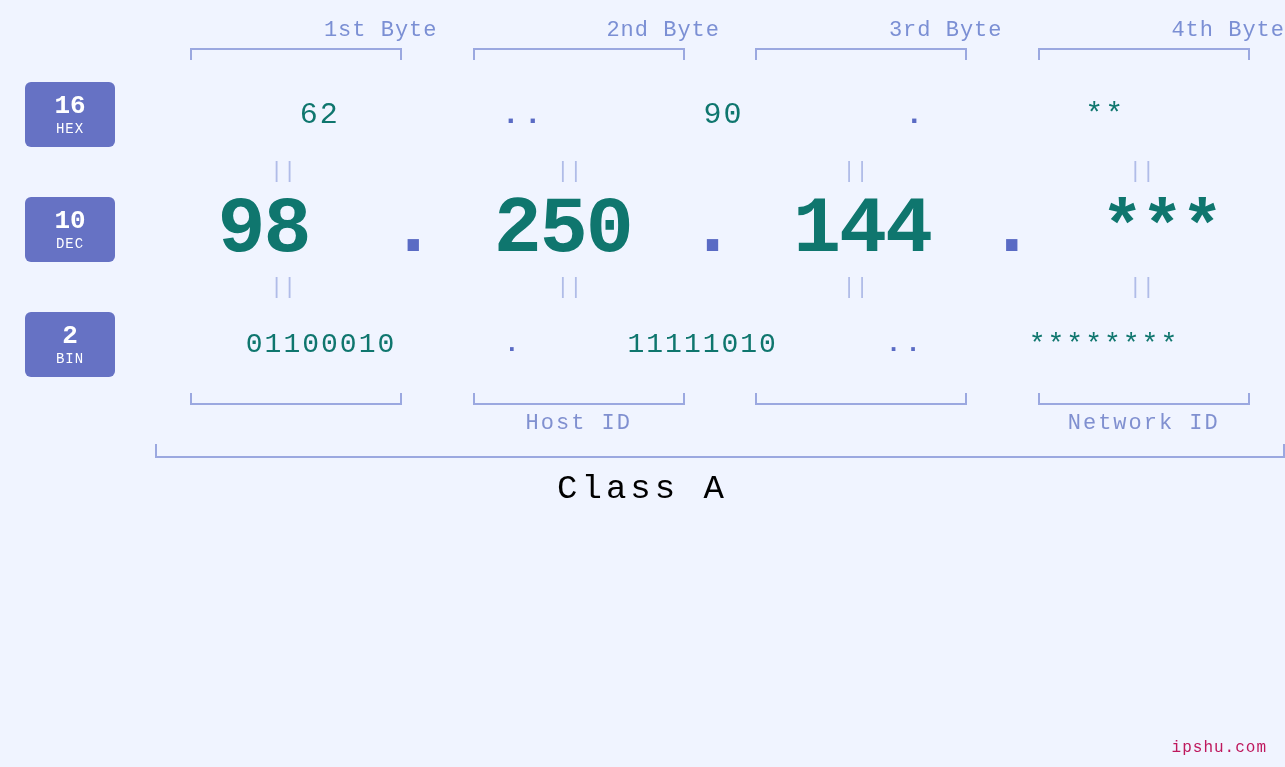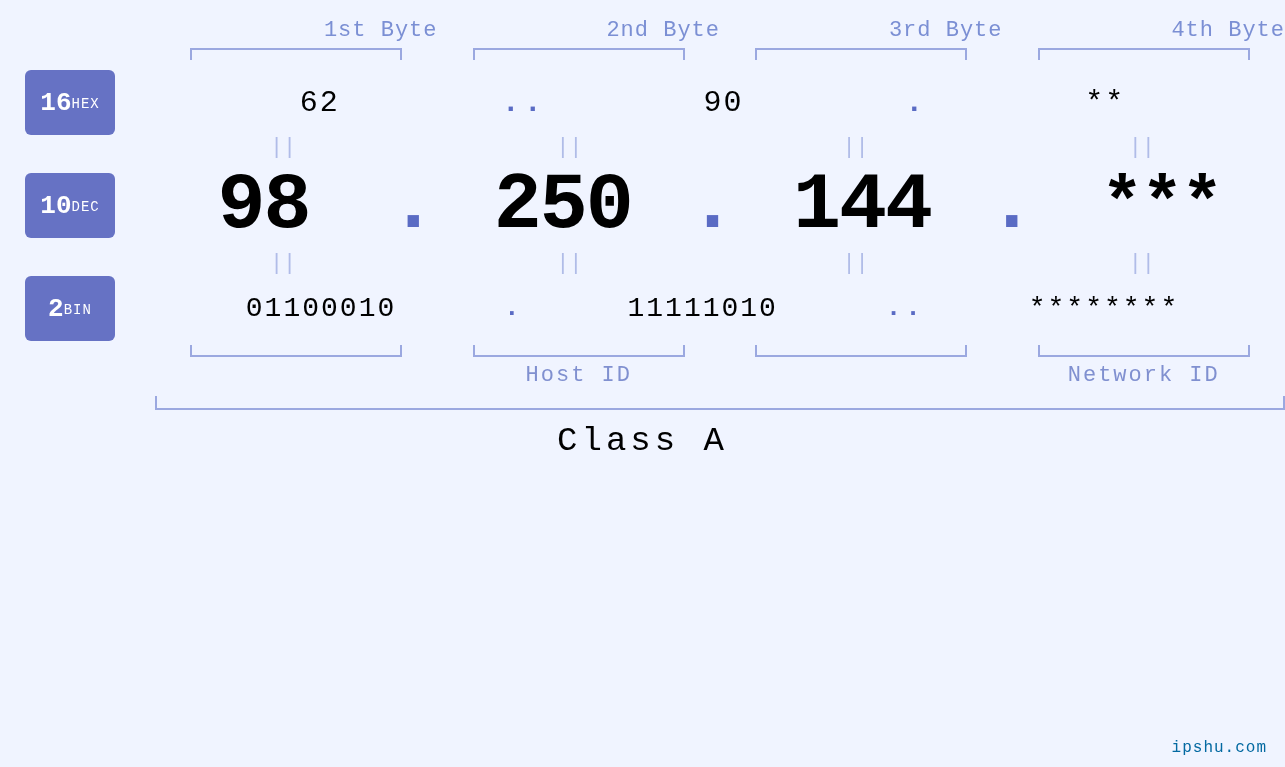--- a/index.html
+++ b/index.html
@@ -63,41 +63,41 @@
       border-right: 2px solid #9ba8e0;
     }
 
     .base-badge {
       background: #6672c4;
       color: white;
       border-radius: 6px;
       width: 90px;
       height: 65px;
       display: flex;
-      flex-direction: row;
-      align-items: center;
-      justify-content: center;
-      margin: 0 auto;
+      flex-direction: column;
+      align-items: center;
+      justify-content: center;
+      margin: 12px auto;
     }
 
     .base-number {
       font-size: 26px;
       font-weight: bold;
       line-height: 1;
     }
 
     .base-name {
       font-size: 14px;
       letter-spacing: 1px;
       margin-top: 2px;
     }
 
     .byte-value {
       text-align: center;
-      color: #000000;
+      color: #0f766e;
     }
 
     .byte-value.large {
       font-size: 80px;
       font-weight: bold;
       letter-spacing: -2px;
     }
 
     .byte-value.medium {
       font-size: 30px;
@@ -193,21 +193,21 @@
       font-size: 34px;
       letter-spacing: 4px;
       font-family: 'Courier New', Courier, monospace;
     }
 
     
     .watermark {
       position: absolute;
       bottom: 10px;
       right: 18px;
-      color: #0369a1;
+      color: #be185d;
       font-size: 16px;
       font-family: 'Courier New', Courier, monospace;
       letter-spacing: 1px;
     }
 
     .row-block {
       display: flex;
       width: 100%;
       align-items: center;
     }

